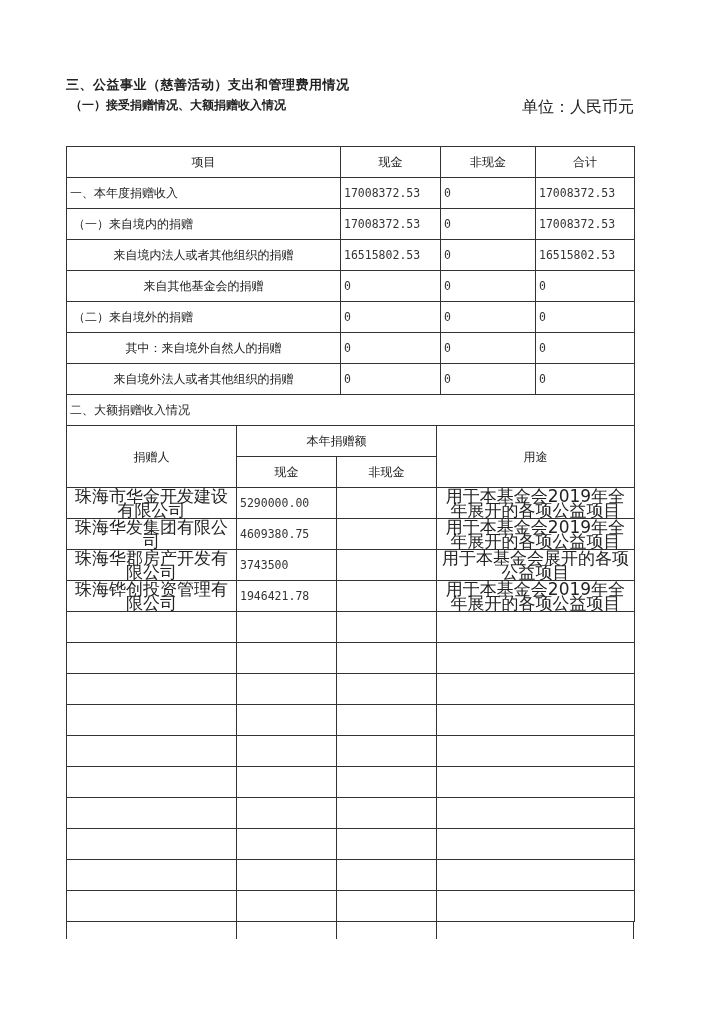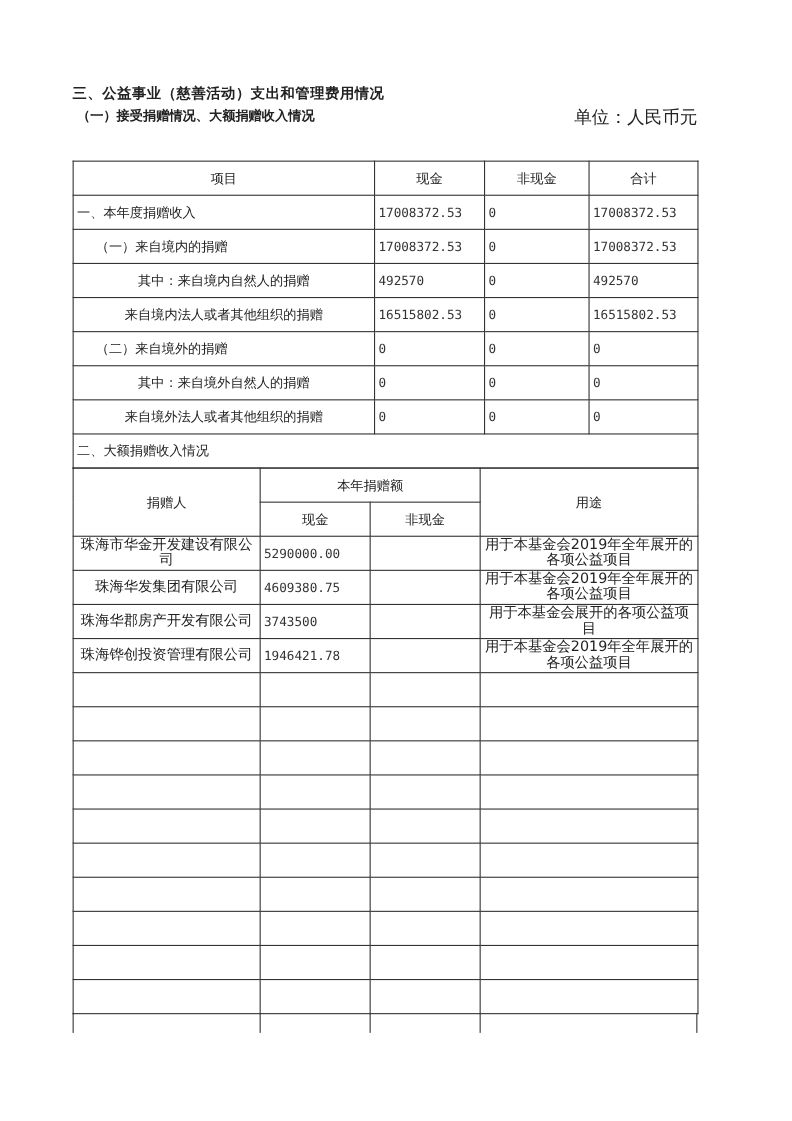--- a/index.html
+++ b/index.html
@@ -7,25 +7,25 @@
          font-family: "DejaVu Sans", "Liberation Sans", sans-serif; color: #222; }
   .title { position: absolute; left: 66px; top: 76px; font-size: 13px; font-weight: bold; letter-spacing: 0.5px; }
   .subtitle { position: absolute; left: 70px; top: 97px; font-size: 12px; font-weight: bold; }
   .unit { position: absolute; right: 86px; top: 97px; font-size: 16px; font-weight: normal; text-align: center; }
   .sheet { position: absolute; left: 66px; top: 113px; width: 568px; }
   table { border-collapse: collapse; width: 568px; table-layout: fixed; margin-top: 33px; }
   td { border: 1.2px solid #333; font-size: 12px; padding: 0 3px; height: 30px; line-height: 14px; overflow: hidden; }
   .num { font-family: "DejaVu Sans Mono", "Liberation Mono", monospace; font-size: 11.5px; color: #333; text-align: left; }
   .c { text-align: center; }
   .l { text-align: left; }
-  .indent1 { padding-left: 20px; }
+  .indent1 { padding-left: 6px; }
   .indent2 { text-align: center; }
   .hdr td { height: 30px; }
   .t2 td { height: 30px; }
-  .t2 .two { height: 30px; font-size: 13px; line-height: 14px; }
+  .t2 .two { height: 30px; font-size: 17px; line-height: 14px; }
   .empty td { height: 30px; }
   .tail { position: absolute; left: 66px; width: 568px; height: 18px; }
   .tail span { position: absolute; top: 0; width: 1.2px; height: 18px; background: #333; }
 </style>
 </head>
 <body>
 
 <div class="title">三、公益事业（慈善活动）支出和管理费用情况</div>
 <div class="subtitle">（一）接受捐赠情况、大额捐赠收入情况</div>
 <div class="unit">单位：人民币元</div>
@@ -51,30 +51,30 @@
       <td class="num">0</td>
       <td class="num">17008372.53</td>
     </tr>
     <tr>
       <td class="l indent1">（一）来自境内的捐赠</td>
       <td class="num">17008372.53</td>
       <td class="num">0</td>
       <td class="num">17008372.53</td>
     </tr>
     <tr>
-      <td class="indent2">其中：来自境内自然人的捐赠</td>
-      <td class="num">492570</td>
-      <td class="num">0</td>
-      <td class="num">492570</td>
-    </tr>
-    <tr>
       <td class="indent2">来自境内法人或者其他组织的捐赠</td>
       <td class="num">16515802.53</td>
       <td class="num">0</td>
       <td class="num">16515802.53</td>
+    </tr>
+    <tr>
+      <td class="indent2">来自其他基金会的捐赠</td>
+      <td class="num">0</td>
+      <td class="num">0</td>
+      <td class="num">0</td>
     </tr>
     <tr>
       <td class="l indent1">（二）来自境外的捐赠</td>
       <td class="num">0</td>
       <td class="num">0</td>
       <td class="num">0</td>
     </tr>
     <tr>
       <td class="indent2">其中：来自境外自然人的捐赠</td>
       <td class="num">0</td>

